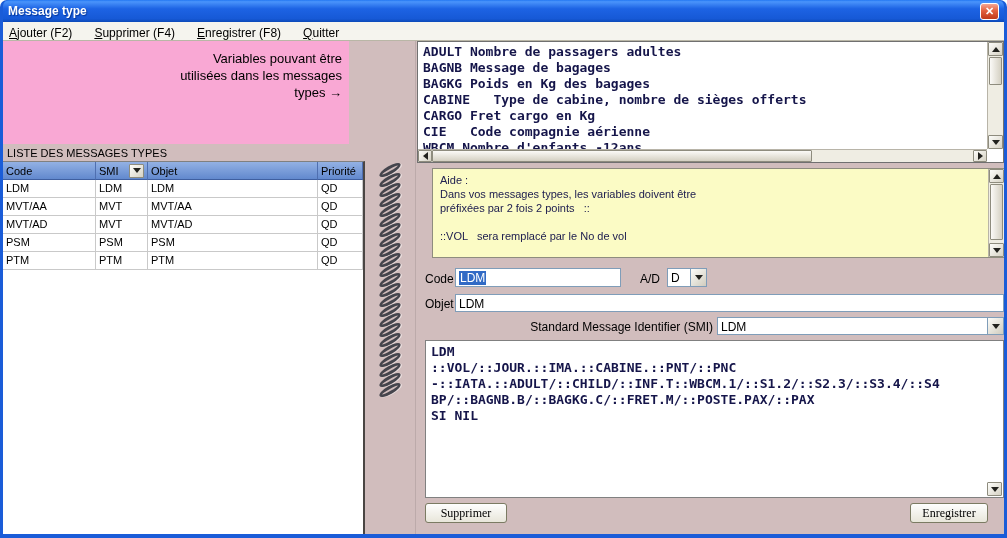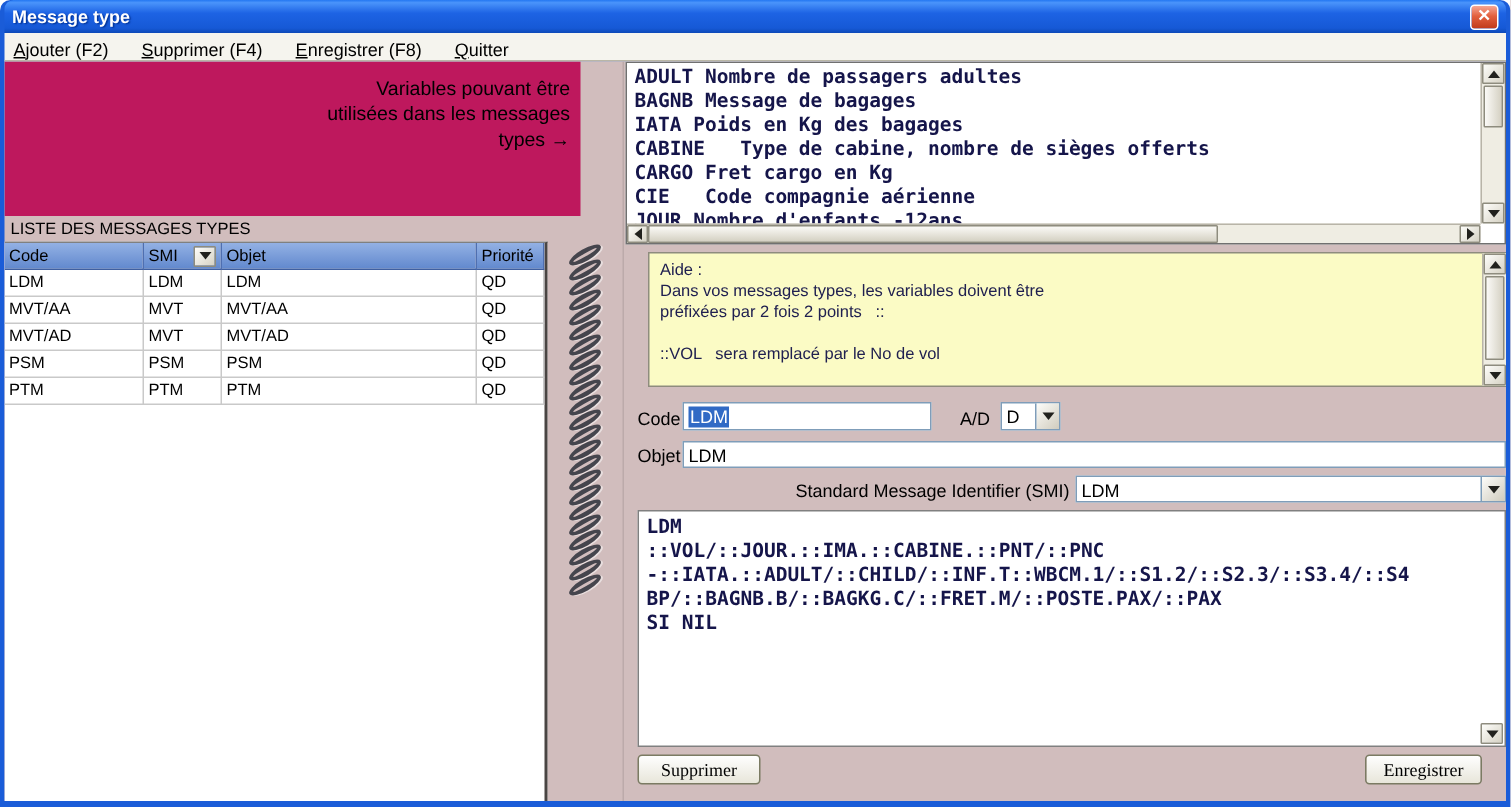--- a/index.html
+++ b/index.html
@@ -27,22 +27,22 @@
   .menubar {
     height: 19px; background: #F5F4EE; border-bottom: 1px solid #B9B6A6;
     display: flex; align-items: flex-end; padding-left: 6px; font-size: 12px; color: #000;
   }
   .menu-item { margin-right: 22px; cursor: default; }
 
   .content { position: relative; height: 493px; background: #D1BDBD; overflow: hidden; }
 
   
   .info-box {
-    position: absolute; left: 0; top: 0; width: 384px; height: 103px;
-    background: #be185d; text-align: right; padding: 9px 7px 0 0;
+    position: absolute; left: 0; top: 0; width: 346px; height: 103px;
+    background: #f9a8d4; text-align: right; padding: 9px 7px 0 0;
     font-size: 13px; color: #000; line-height: 17px;
   }
   .liste-title { position: absolute; left: 4px; top: 106px; font-size: 11px; color: #000; }
 
   
   .grid {
     position: absolute; left: 0; top: 120px; width: 362px; height: 373px;
     background: #fff; border-top: 1px solid #808080; border-right: 2px solid #4A4543;
     overflow: hidden;
   }
@@ -243,21 +243,21 @@
         <div class="ring"></div>
         <div class="ring"></div>
         <div class="ring"></div>
         <div class="ring"></div>
         <div class="ring"></div>
       </div>
 
     <div class="right-page">
 
       <div class="vars-list">
-        <div class="vars-lines" id="vars-lines"><div>ADULT Nombre de passagers adultes</div><div>BAGNB Message de bagages</div><div>IATA Poids en Kg des bagages</div><div>CABINE   Type de cabine, nombre de sièges offerts</div><div>CARGO Fret cargo en Kg</div><div>CIE   Code compagnie aérienne</div><div>JOUR Nombre d'enfants -12ans</div></div>
+        <div class="vars-lines" id="vars-lines"><div>ADULT Nombre de passagers adultes</div><div>BAGNB Message de bagages</div><div>BAGKG Poids en Kg des bagages</div><div>CABINE   Type de cabine, nombre de sièges offerts</div><div>CARGO Fret cargo en Kg</div><div>CIE   Code compagnie aérienne</div><div>WBCM Nombre d'enfants -12ans</div></div>
         <div class="sb-v">
           <div class="sb-btn top">
               <i class="tri tri-up"></i>
             </div>
           <div class="sb-thumb-v" style="top:15px;height:28px;"></div>
           <div class="sb-btn bottom">
               <i class="tri tri-down"></i>
             </div>
         </div>
         <div class="sb-h">

